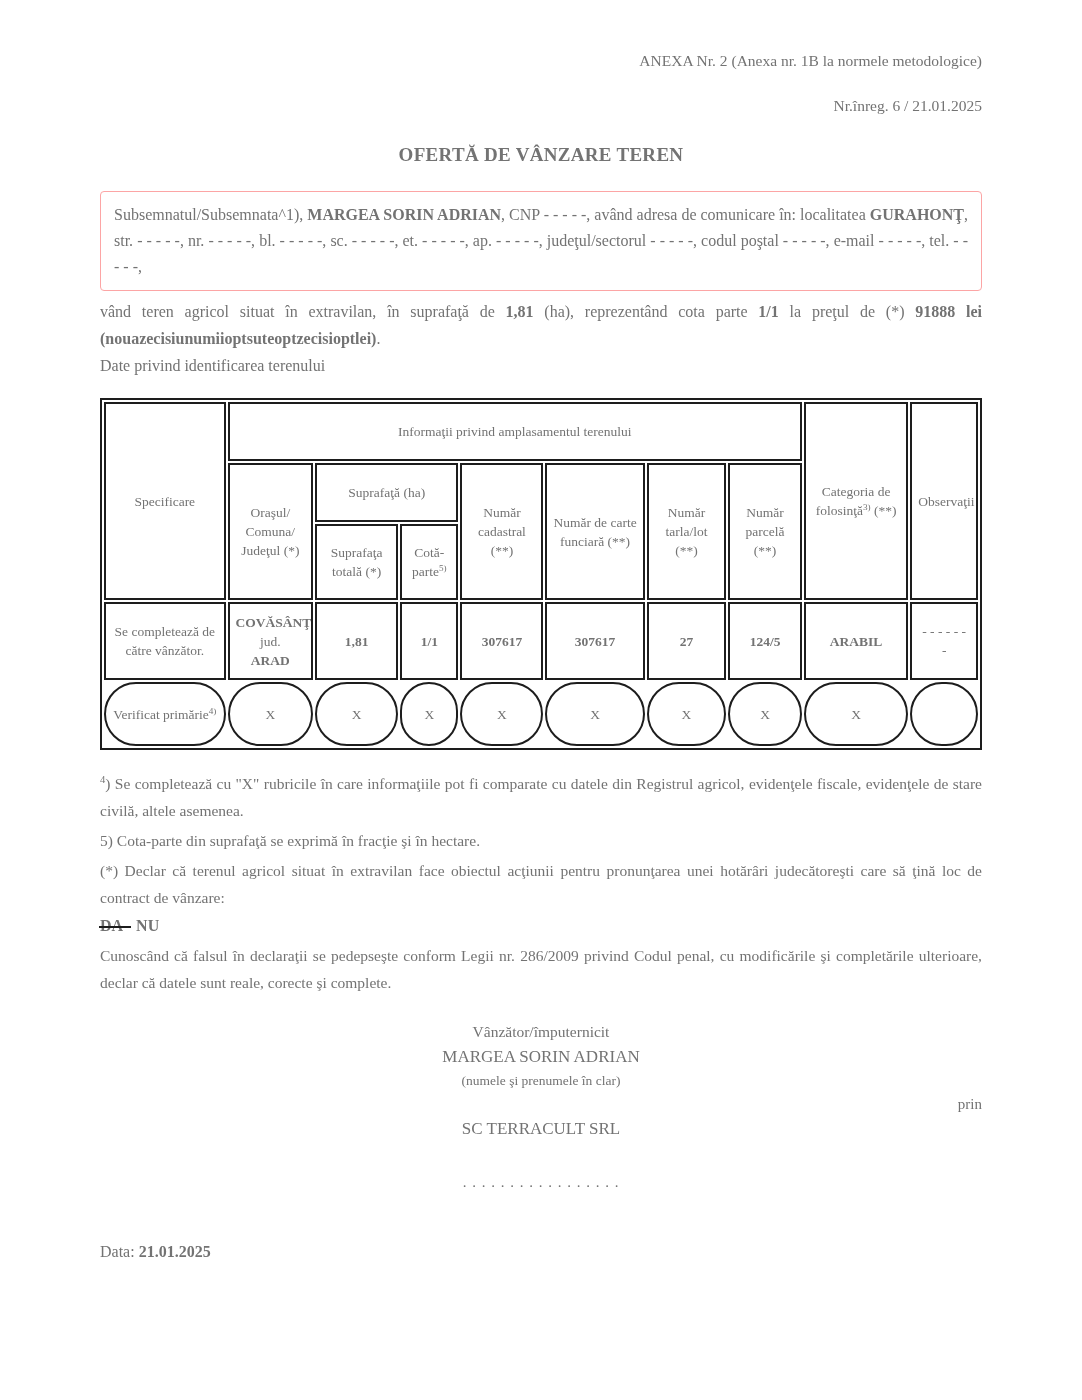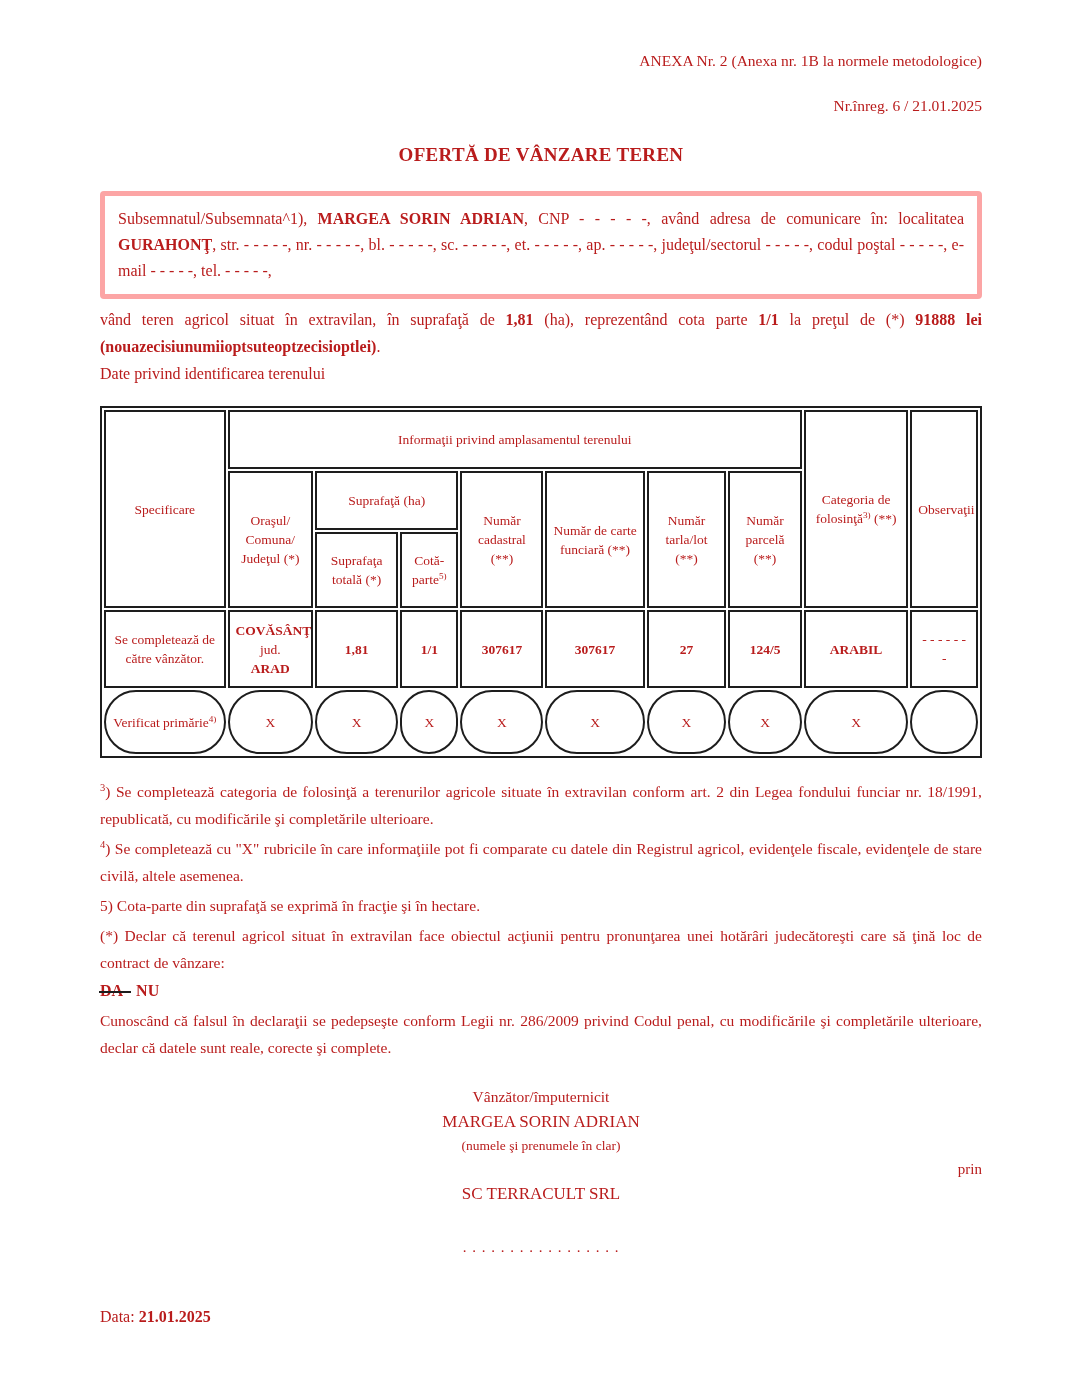--- a/index.html
+++ b/index.html
@@ -1,29 +1,29 @@
 <!DOCTYPE html>
 <html><head>
 <meta charset="utf-8">
 <style>
   html,body { margin:0; padding:0; background:#ffffff; }
   .page {
     position:relative; width:1082px; height:1400px; background:#ffffff;
-    font-family:"Liberation Serif","DejaVu Serif",serif; color:#b91c1c;
+    font-family:"Liberation Serif","DejaVu Serif",serif; color:#737373;
     overflow:hidden;
   }
   .content { padding:52px 100px 0 100px; font-size:15.5px; }
 
   .align-right { text-align:right; }
   .anexa-line { font-size:15.5px; }
   .reg-line { font-size:15.5px; margin-top:27px; }
   .doc-title { text-align:center; font-weight:bold; font-size:19px; margin-top:29px; letter-spacing:0.3px; }
 
   .intro-box {
-    margin-top:25px; border:5px solid #fca5a5; border-radius:4px;
+    margin-top:25px; border:1px solid #fca5a5; border-radius:4px;
     padding:10px 13px; font-size:16px; line-height:26px; text-align:justify;
   }
   .b { font-weight:bold; }
 
   .para { margin-top:7px; font-size:16px; line-height:27px; text-align:justify; }
   .line { margin-top:0; font-size:16px; line-height:27px; }
 
   table.land {
     margin-top:19px; width:100%; table-layout:fixed;
     border-collapse:separate; border-spacing:2px;
@@ -142,21 +142,20 @@
         <td class="xcell">X</td>
         <td class="xcell">X</td>
         <td class="xcell">X</td>
         <td class="xcell">X</td>
         <td></td>
       </tr>
     </tbody>
       </table>
 
     <div class="notes">
-      <div class="note"><sup>3</sup><span>) Se completează categoria de folosinţă a terenurilor agricole situate în extravilan conform art. 2 din Legea fondului funciar nr. 18/1991, republicată, cu modificările şi completările ulterioare.</span></div>
       <div class="note"><sup>4</sup><span>) Se completează cu "X" rubricile în care informaţiile pot fi comparate cu datele din Registrul agricol, evidenţele fiscale, evidenţele de stare civilă, altele asemenea.</span></div>
       <div class="note">5) Cota-parte din suprafaţă se exprimă în fracţie şi în hectare.</div>
       <div class="note">(*) Declar că terenul agricol situat în extravilan face obiectul acţiunii pentru pronunţarea unei hotărâri judecătoreşti care să ţină loc de contract de vânzare:</div>
       <div class="danu">
         <span class="strike">DA</span><span class="nu">NU</span>
       </div>
       <div class="note">Cunoscând că falsul în declaraţii se pedepseşte conform Legii nr. 286/2009 privind Codul penal, cu modificările şi completările ulterioare, declar că datele sunt reale, corecte şi complete.</div>
     </div>
 
     <div class="sig">

